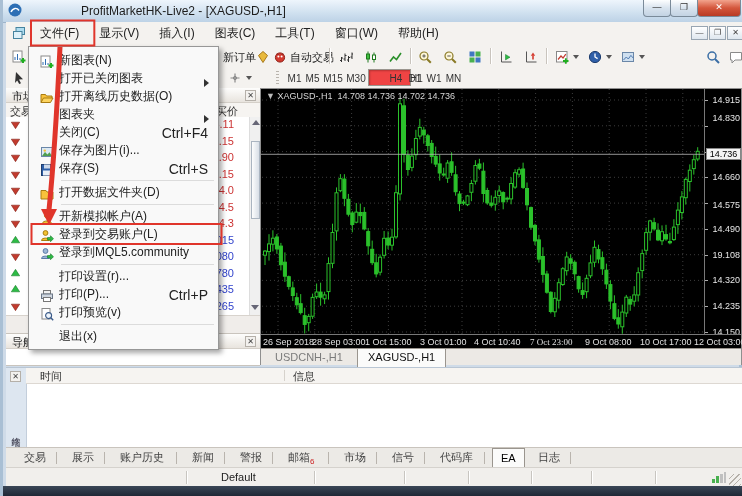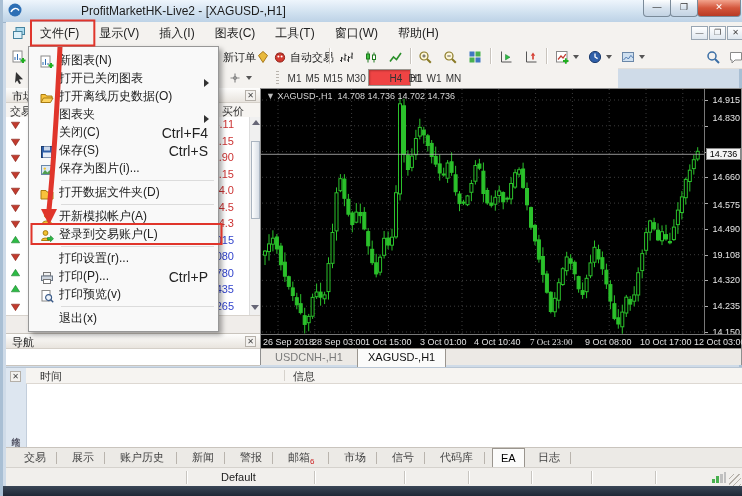--- a/index.html
+++ b/index.html
@@ -16,21 +16,21 @@
      background:linear-gradient(#fdfeff,#d8e3ee 50%,#c3d3e3);box-sizing:border-box;text-align:center;
      font-size:9px;line-height:15px;color:#333;}
   .winbtn.close{background:linear-gradient(#f2a38d,#d4563c 50%,#b83a24);color:#fff;font-weight:bold;}
   
   .menubar{position:absolute;left:3px;top:22px;width:736px;height:22px;background:#f4f2ef;border-bottom:1px solid #e0dcd6;display:flex;align-items:center;}
   .menubar .mitem{padding:3px 10px;font-size:12px;white-space:nowrap;}
   .mdibtn{position:absolute;top:4px;width:17px;height:14px;border:1px solid #98a5b2;background:linear-gradient(#fff,#dfe7ef);
      font-size:8px;line-height:12px;text-align:center;color:#444;box-sizing:border-box;}
   
   .tb1{position:absolute;left:3px;top:44px;width:736px;height:24px;background:#f4f2ef;border-bottom:1px solid #e3dfd9;}
-  .tb2{position:absolute;left:3px;top:68px;width:612px;height:20px;background:#f4f2ef;border-bottom:1px solid #cfcac3;}
+  .tb2{position:absolute;left:3px;top:68px;width:736px;height:20px;background:#f4f2ef;border-bottom:1px solid #cfcac3;}
   .tbtn{position:absolute;top:2px;height:20px;display:flex;align-items:center;gap:3px;padding:0 3px;border:1px solid transparent;}
   .tbtn span.lbl{font-size:11px;white-space:nowrap;}
   .tsep{position:absolute;top:4px;width:1px;height:16px;background:#c9c4bd;box-shadow:1px 0 0 #fff;}
   .caret{width:0;height:0;border-left:3px solid transparent;border-right:3px solid transparent;border-top:4px solid #555;margin-left:1px;}
   .grip{position:absolute;top:4px;width:3px;height:13px;background:repeating-linear-gradient(#b9b4ad 0 1px,#f4f2ef 1px 3px);}
   .tfbtn{position:absolute;top:1px;height:17px;font-size:10px;color:#333;text-align:center;line-height:17px;border:1px solid transparent;box-sizing:border-box;}
   .tfbtn.active{background:#ef4444;border:1px solid #9a958e;box-shadow:inset 1px 1px 2px rgba(0,0,0,.25);padding-left:41px;}
   
   .mw-title{position:absolute;left:3px;top:88px;width:254px;height:15px;background:linear-gradient(#fdfdfc,#e8e4de);
      border-bottom:1px solid #d4cfc8;font-size:11px;padding:1px 0 0 6px;box-sizing:border-box;}
@@ -300,21 +300,21 @@
     <div class="grip" style="left:270px;top:3px;"></div>
     <span id="tf-buttons"><div class="tfbtn" style="left: 280px; width: 17px;">M1</div><div class="tfbtn" style="left: 298px; width: 17px;">M5</div><div class="tfbtn" style="left: 316px; width: 22px;">M15</div><div class="tfbtn" style="left: 339px; width: 22px;">M30</div><div class="tfbtn active" style="left: 362px; width: 18px;">H1</div><div class="tfbtn" style="left: 381px; width: 18px;">H4</div><div class="tfbtn" style="left: 400px; width: 18px;">D1</div><div class="tfbtn" style="left: 419px; width: 18px;">W1</div><div class="tfbtn" style="left: 438px; width: 19px;">MN</div></span>
   </div>
 
   <div class="mw-title">
     <span>市场报价:</span>
     <div class="xbtn" style="right:4px;top:2px;">✕</div>
   </div>
   <div class="mw-head">
     <span style="position:absolute;left:4px;top:1px;">交易品种</span>
-    <span style="position:absolute;right:16px;top:1px;text-align:right;">买价</span>
+    <span style="position:absolute;right:22px;top:1px;text-align:right;">买价</span>
   </div>
   <div class="mw-body" id="mw-body">
       <div class="mwrow" style="top: 0px;">
         <span class="ic" style="position:absolute;left:3px;top:1px;">
           <svg width="13" height="13" viewBox="0 0 14 14">
             <path d="M7 11.5L2.5 4.5h9z" fill="#c23b2e" stroke="#7d1f14" stroke-width=".6"></path>
           </svg>
         </span>
         <span class="price" style="color:#cc3333;">5.11</span>
       </div>
@@ -805,40 +805,40 @@
       </div>
       <div class="mi">
         <span class="mic"></span>
         <span class="mlabel">关闭(C)</span>
         <span class="msc">Ctrl+F4</span>
       </div>
       <div class="mi">
         <span class="mic">
           <span class="ic">
             <svg width="14" height="14" viewBox="0 0 14 14">
+              <rect x="1.5" y="2.5" width="11" height="9" fill="#dce9f5" stroke="#6a87a8"></rect>
+              <circle cx="4.8" cy="5.6" r="1.2" fill="#f2c230"></circle>
+              <path d="M2 11l3-4 2.5 2.6 2-2.4 2.5 3.8z" fill="#4f9e4f"></path>
+            </svg>
+          </span>
+        </span>
+        <span class="mlabel">保存为图片(i)...</span>
+      </div>
+      <div class="mi">
+        <span class="mic">
+          <span class="ic">
+            <svg width="14" height="14" viewBox="0 0 14 14">
               <rect x="1.5" y="1.5" width="11" height="11" fill="#2f5fa8" stroke="#1d3c6e"></rect>
               <rect x="4" y="1.5" width="6" height="4" fill="#cdd9ea"></rect>
               <rect x="3" y="7.5" width="8" height="5" fill="#e8eef7"></rect>
             </svg>
           </span>
         </span>
         <span class="mlabel">保存(S)</span>
         <span class="msc">Ctrl+S</span>
-      </div>
-      <div class="mi">
-        <span class="mic">
-          <span class="ic">
-            <svg width="14" height="14" viewBox="0 0 14 14">
-              <rect x="1.5" y="2.5" width="11" height="9" fill="#dce9f5" stroke="#6a87a8"></rect>
-              <circle cx="4.8" cy="5.6" r="1.2" fill="#f2c230"></circle>
-              <path d="M2 11l3-4 2.5 2.6 2-2.4 2.5 3.8z" fill="#4f9e4f"></path>
-            </svg>
-          </span>
-        </span>
-        <span class="mlabel">保存为图片(i)...</span>
       </div>
       <div class="msep">
         <i></i>
       </div>
       <div class="mi">
         <span class="mic">
           <span class="ic">
             <svg width="14" height="14" viewBox="0 0 14 14">
               <path d="M1 3.5h5l1 1.5h6v7H1z" fill="#f8c23c" stroke="#a97c12"></path>
             </svg>
@@ -865,20 +865,32 @@
           <span class="ic">
             <svg width="14" height="14" viewBox="0 0 14 14">
               <circle cx="5.5" cy="4" r="2.4" fill="#f2c230" stroke="#a87d0f"></circle>
               <path d="M1.5 11.5c0-3.2 8-3.2 8 0z" fill="#f2c230" stroke="#a87d0f"></path>
               <path d="M7.5 8.5h3v-1.8l3 3-3 3v-1.8h-3z" fill="#2dbb45" stroke="#187a2a" stroke-width=".6"></path>
             </svg>
           </span>
         </span>
         <span class="mlabel">登录到交易账户(L)</span>
       </div>
+      <div class="mi">
+        <span class="mic">
+          <span class="ic">
+            <svg width="14" height="14" viewBox="0 0 14 14">
+              <circle cx="5.5" cy="4" r="2.4" fill="#9db6d6" stroke="#5a7aa8"></circle>
+              <path d="M1.5 11.5c0-3.2 8-3.2 8 0z" fill="#9db6d6" stroke="#5a7aa8"></path>
+              <path d="M7.5 8.5h3v-1.8l3 3-3 3v-1.8h-3z" fill="#2dbb45" stroke="#187a2a" stroke-width=".6"></path>
+            </svg>
+          </span>
+        </span>
+        <span class="mlabel">登录到MQL5.community</span>
+      </div>
       <div class="msep">
         <i></i>
       </div>
       <div class="mi">
         <span class="mic"></span>
         <span class="mlabel">打印设置(r)...</span>
       </div>
       <div class="mi">
         <span class="mic">
           <span class="ic">

